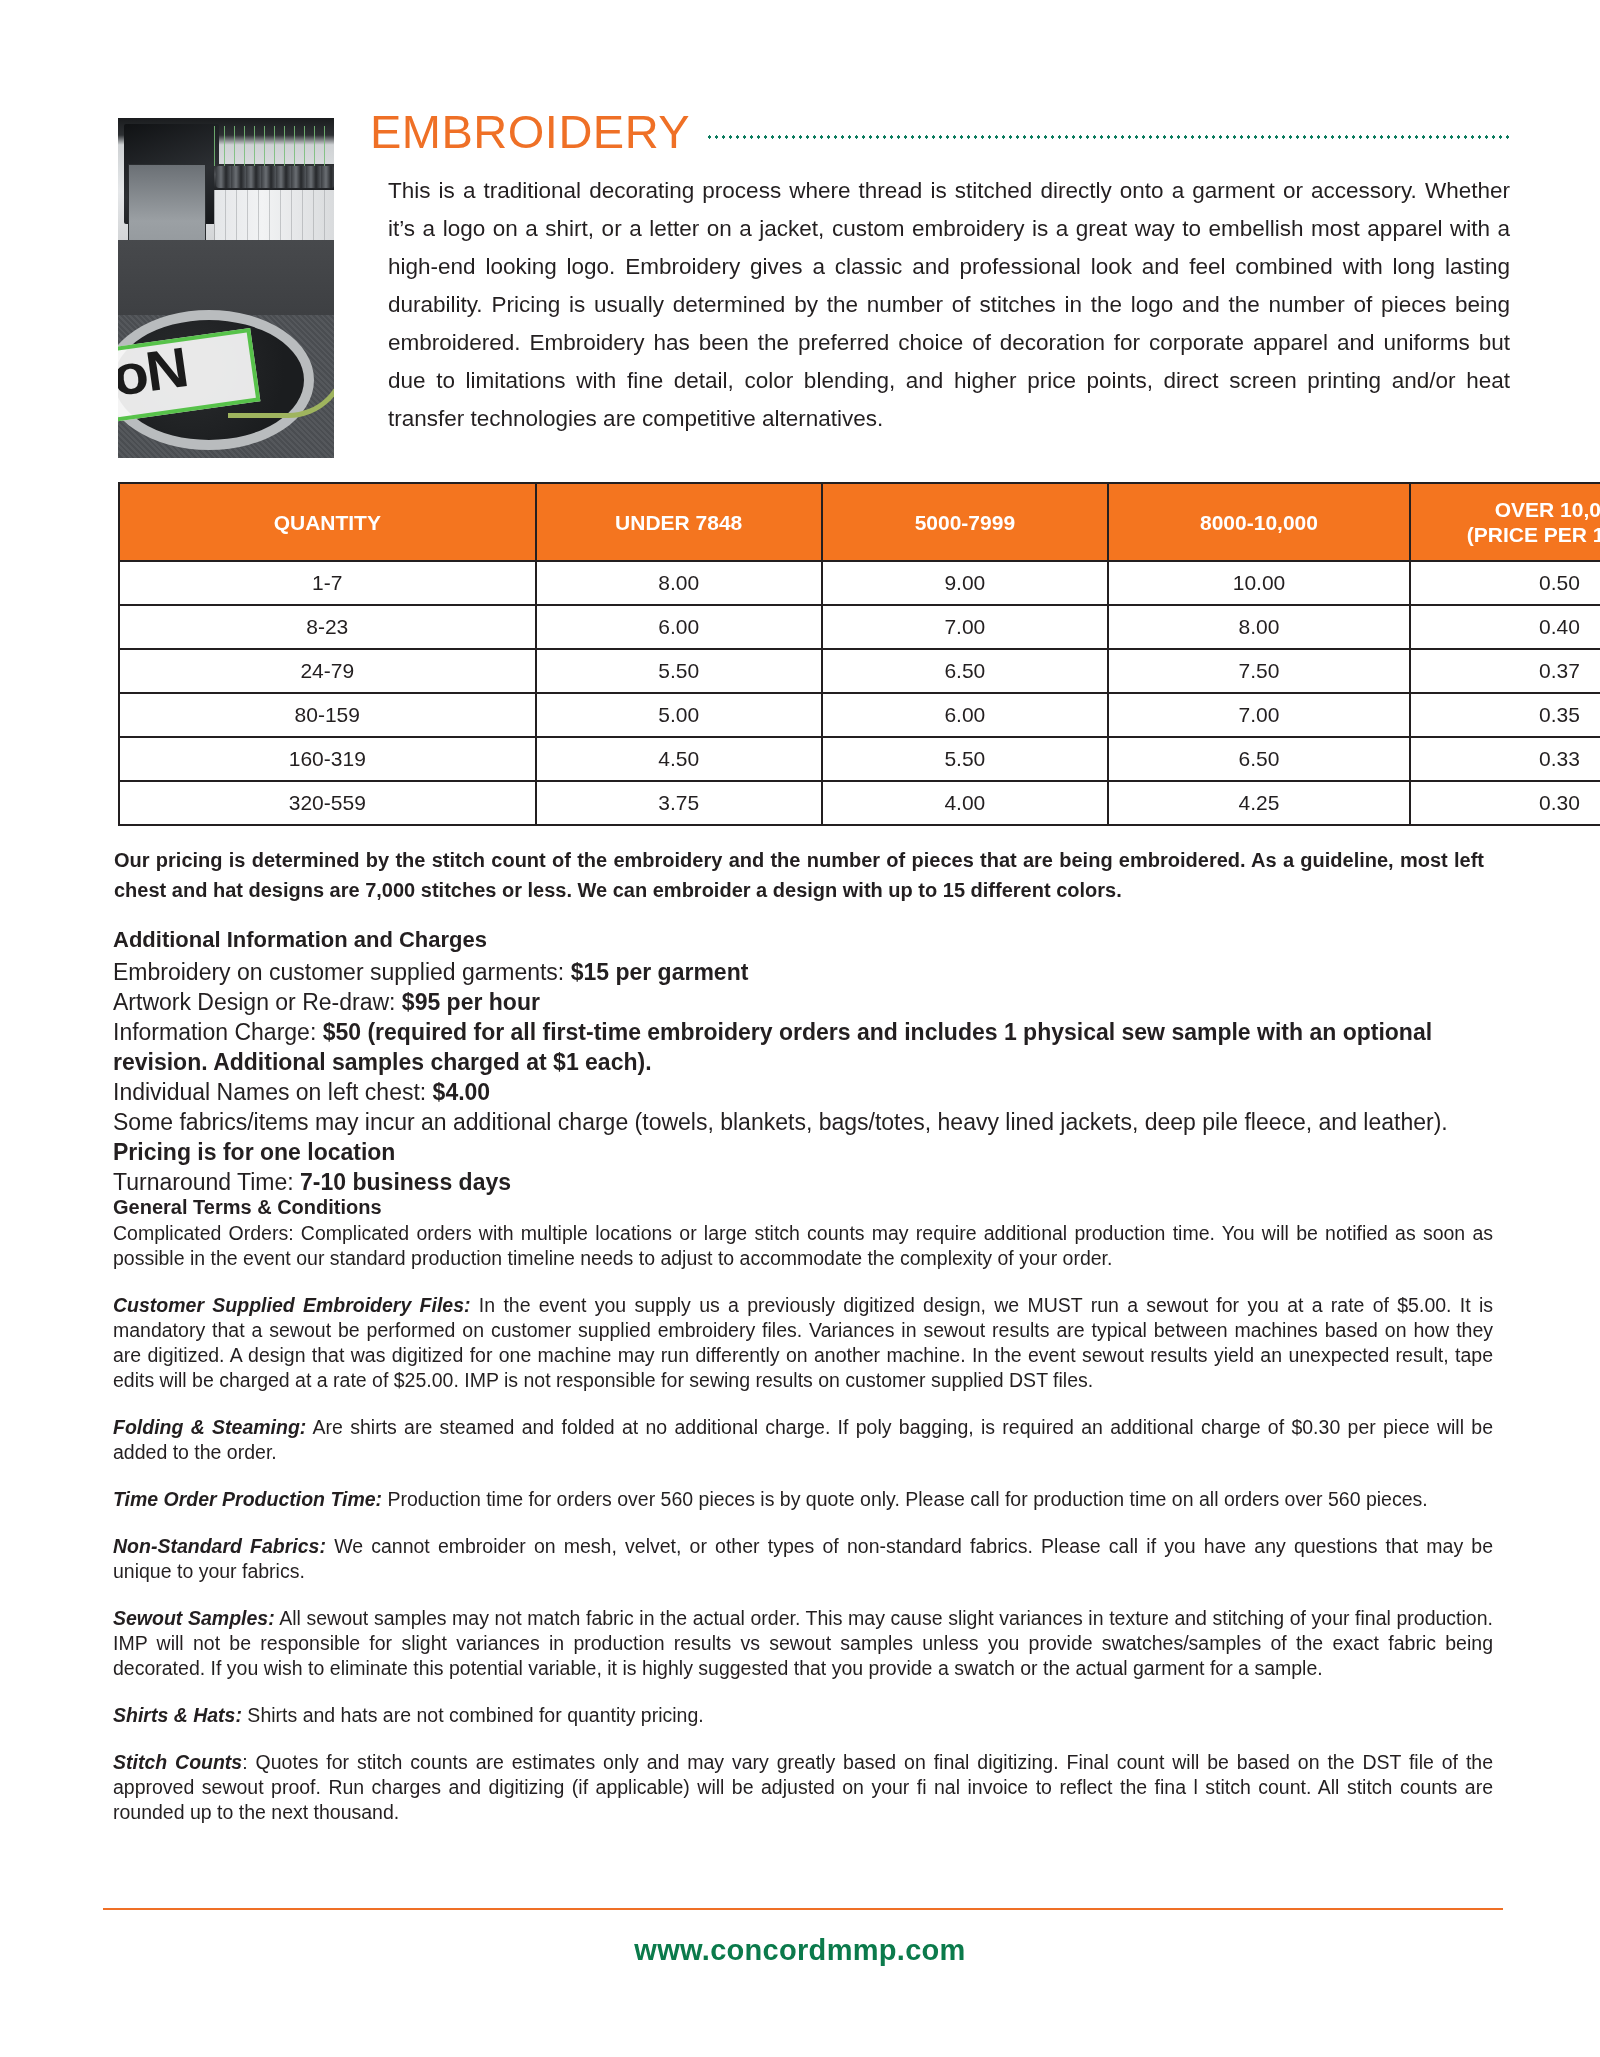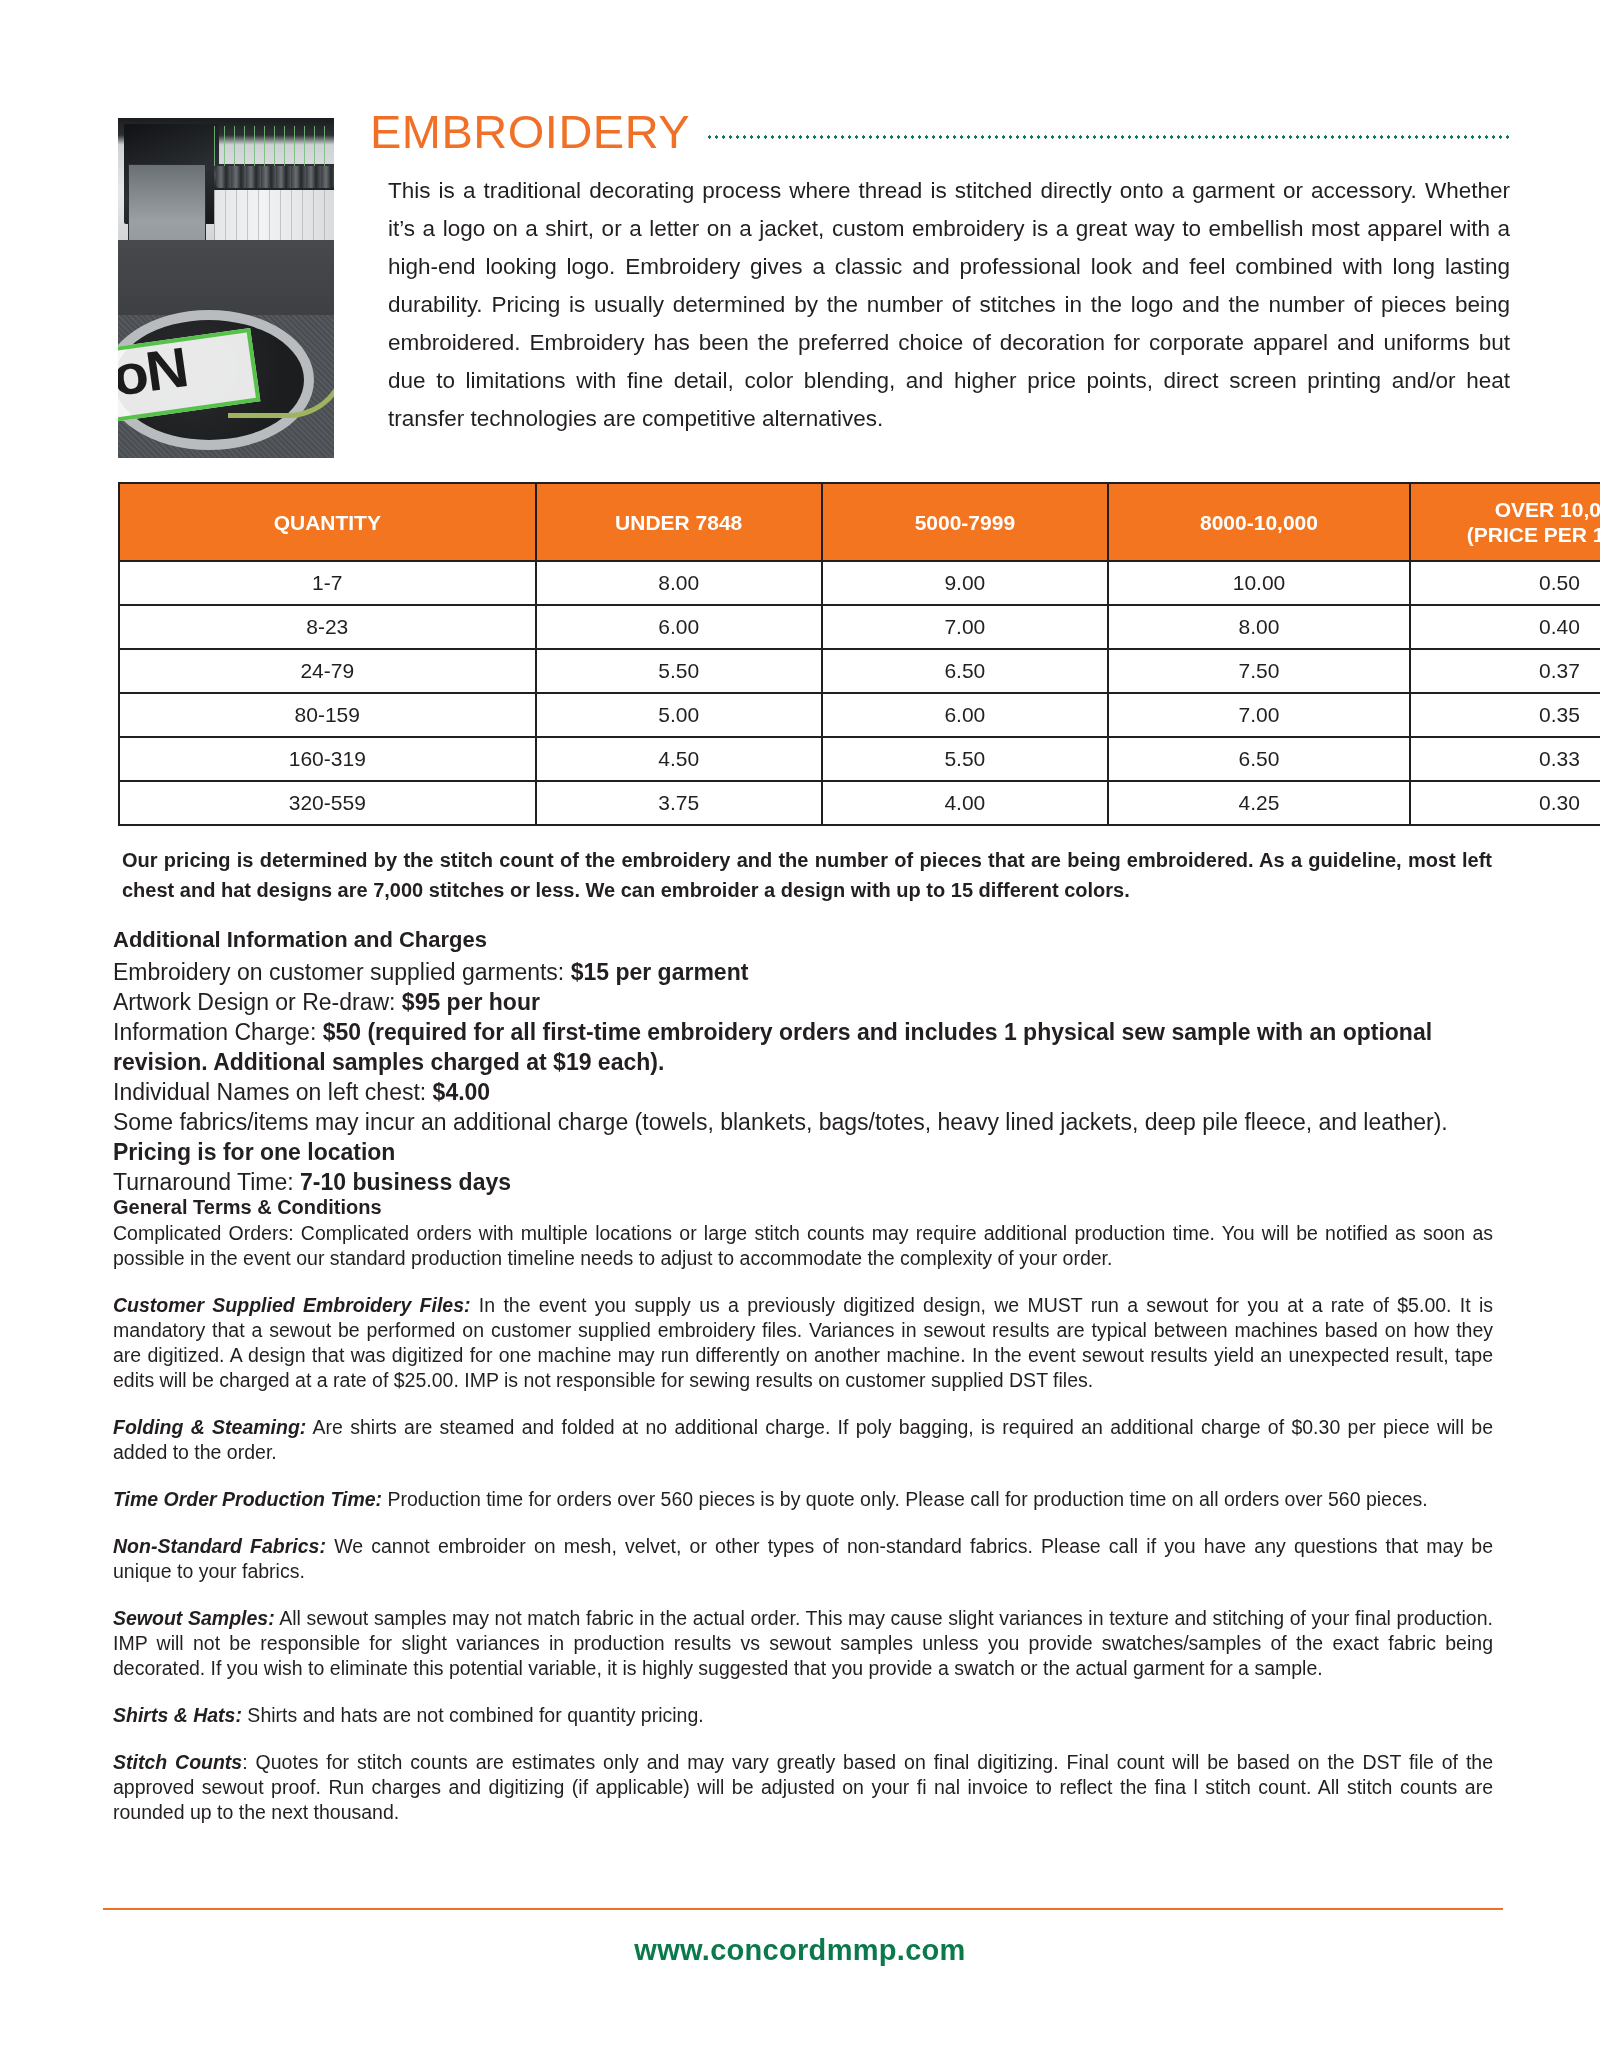--- a/index.html
+++ b/index.html
@@ -199,21 +199,21 @@
   }
   col.c1 { width: 26.2%; }
   col.c2 { width: 18.0%; }
   col.c3 { width: 18.0%; }
   col.c4 { width: 19.0%; }
   col.c5 { width: 18.8%; }
 
   
   .note {
     position: absolute;
-    left: 122px;
+    left: 114px;
     top: 845px;
     width: 1370px;
     font-size: 20px;
     font-weight: bold;
     line-height: 30px;
     text-align: justify;
     color: #231f20;
     font-family: "Liberation Sans", sans-serif;
   }
 
@@ -378,21 +378,21 @@
     <div class="ln">
       <span>Embroidery on customer supplied garments:</span>
       <b>$15 per garment</b>
     </div>
     <div class="ln">
       <span>Artwork Design or Re-draw:</span>
       <b>$95 per hour</b>
     </div>
     <div class="ln">
       <span>Information Charge:</span>
-      <b>$50 (required for all first-time embroidery orders and includes 1 physical sew sample with an optional revision. Additional samples charged at $19 each).</b>
+      <b>$50 (required for all first-time embroidery orders and includes 1 physical sew sample with an optional revision. Additional samples charged at $1 each).</b>
     </div>
     <div class="ln">
       <span>Individual Names on left chest:</span>
       <b>$4.00</b>
     </div>
     <div class="ln">
       <span>Some fabrics/items may incur an additional charge (towels, blankets, bags/totes, heavy lined jackets,  deep pile fleece, and leather).</span>
       <b>Pricing is for one location</b>
     </div>
     <div class="ln">

